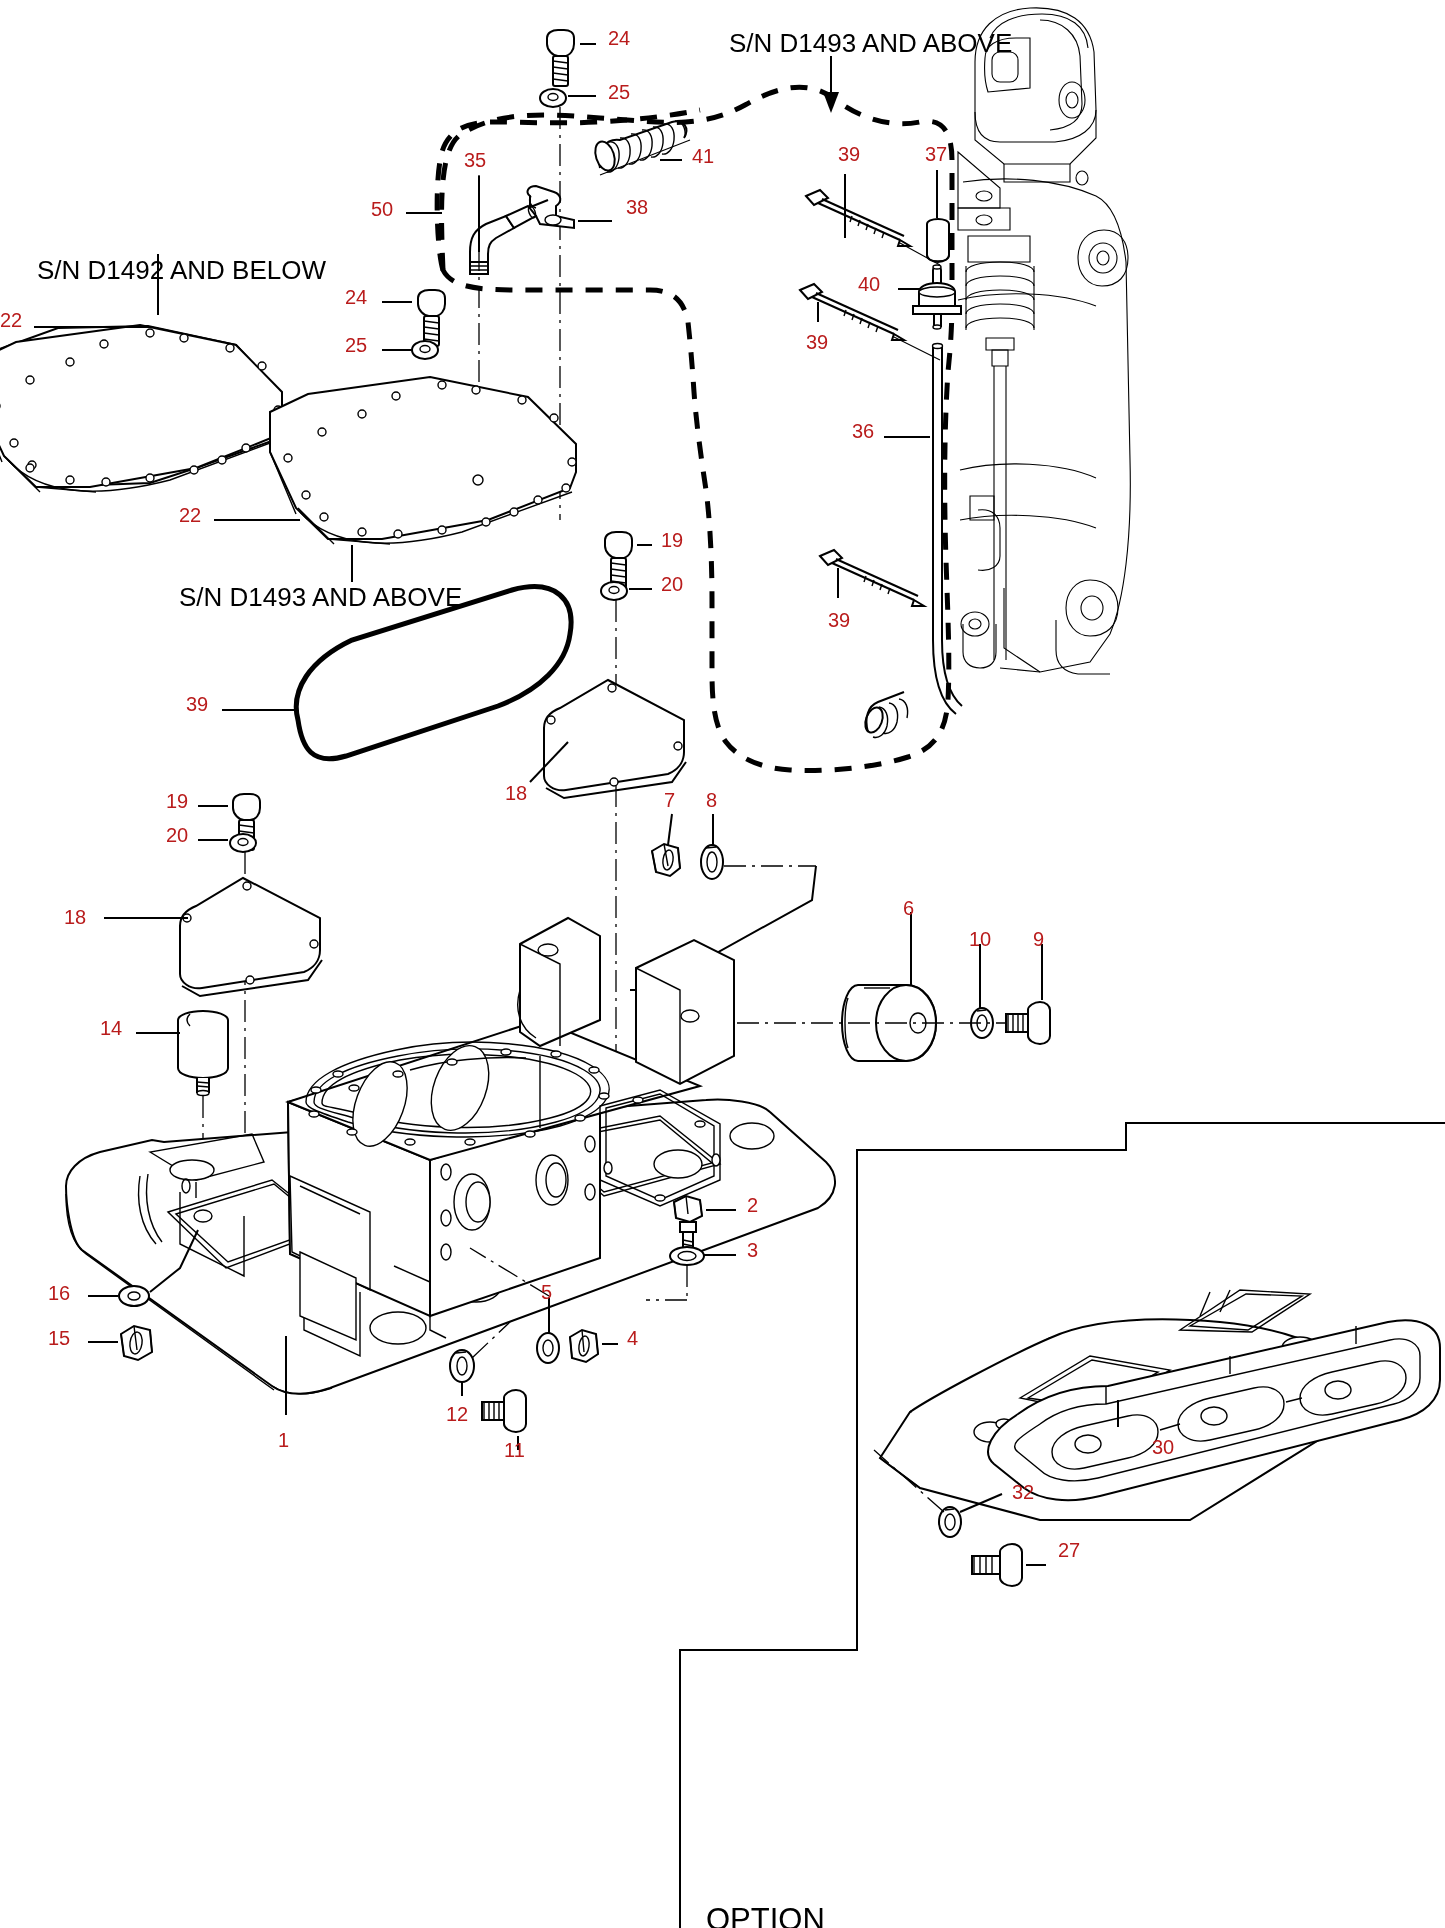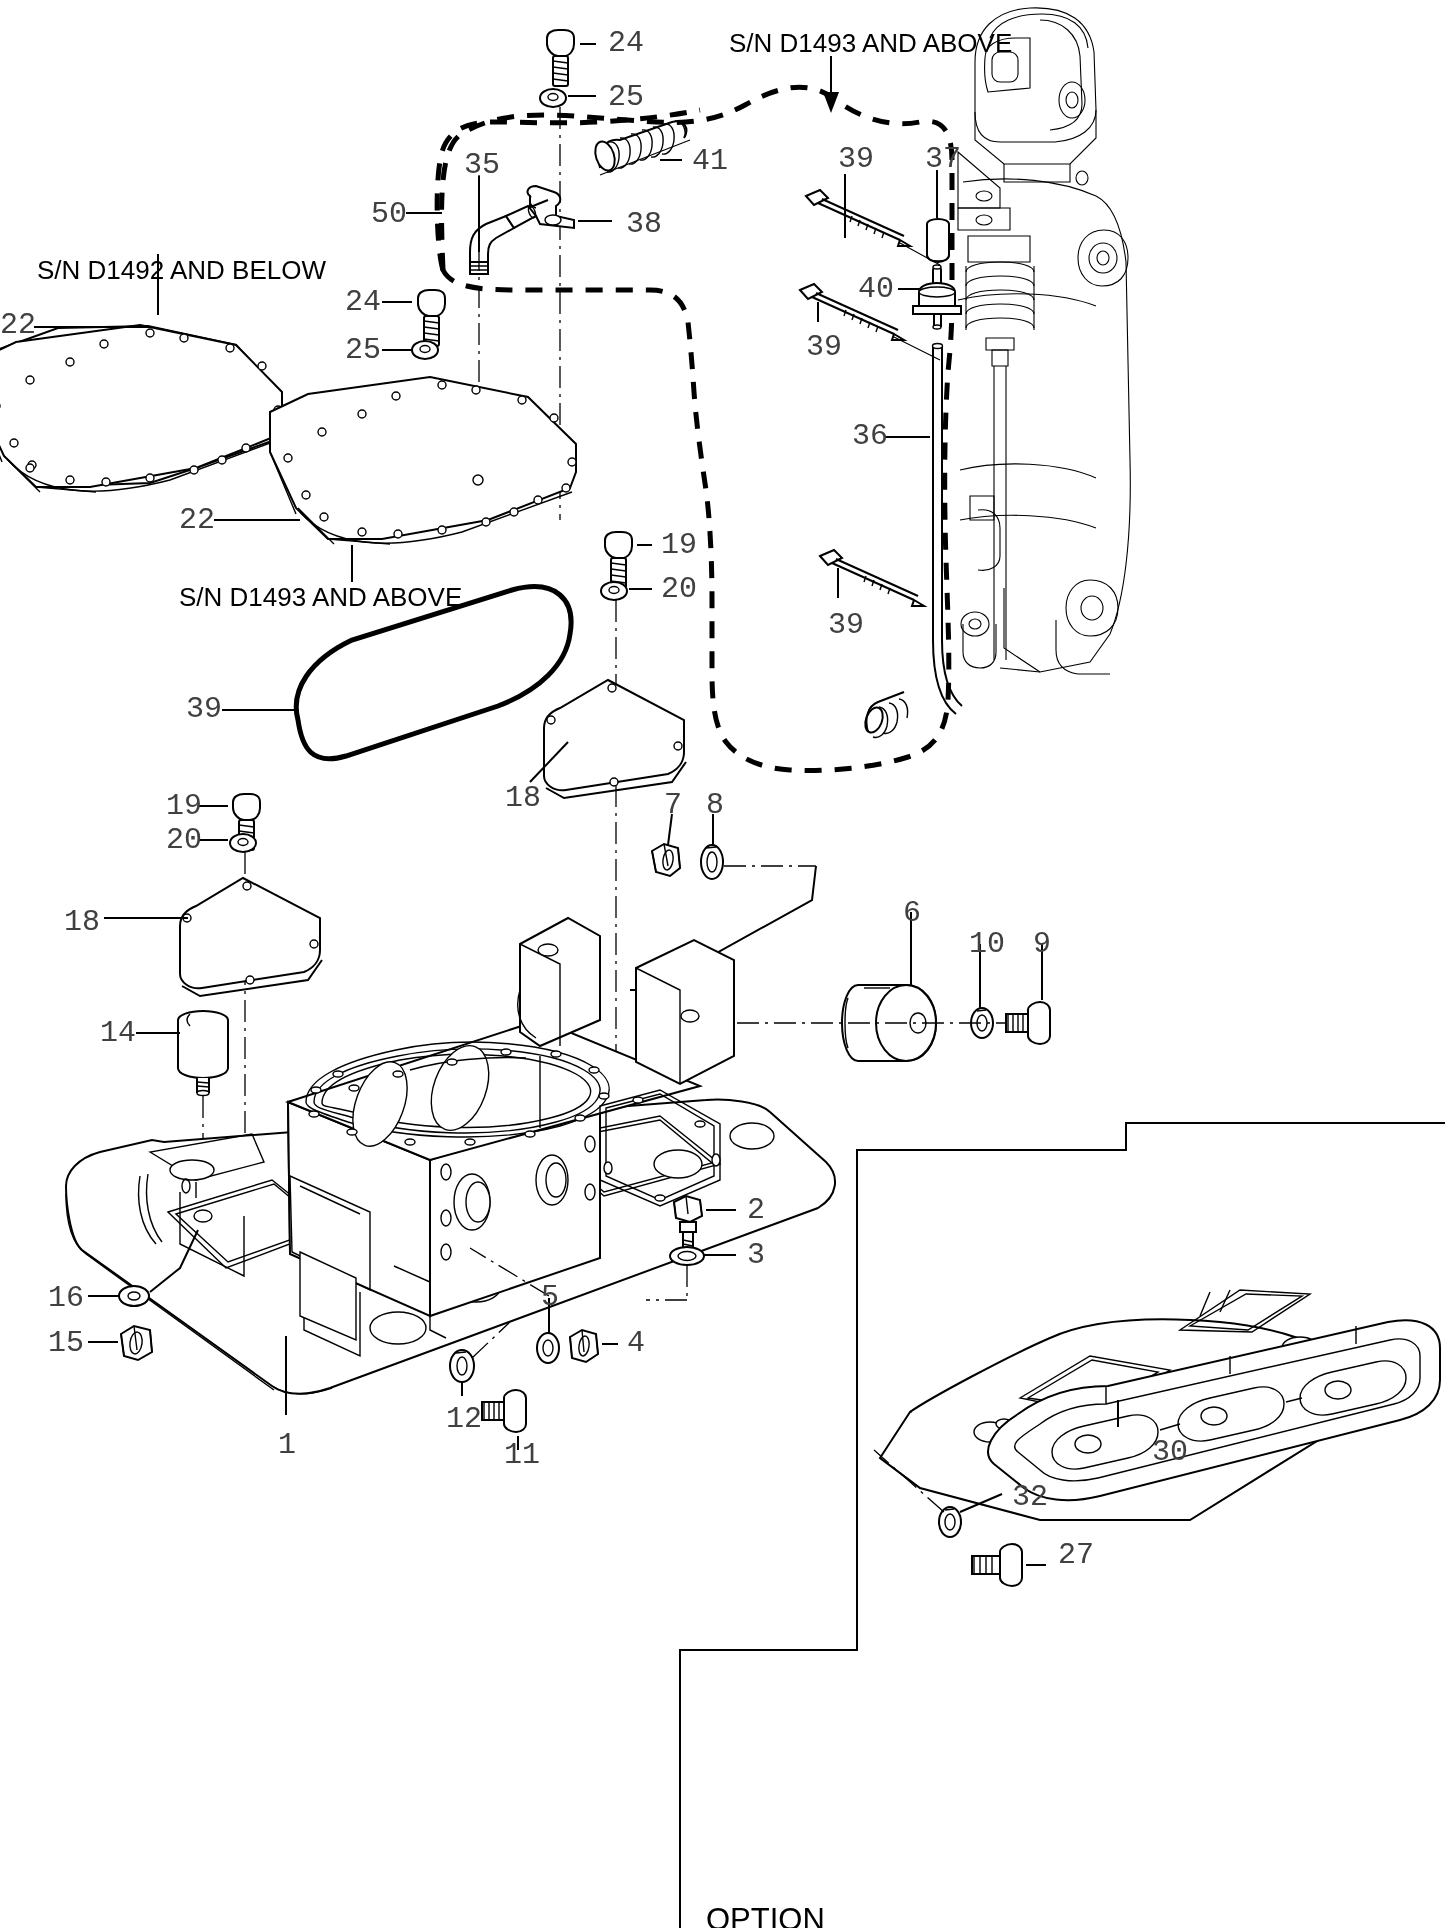--- a/index.html
+++ b/index.html
@@ -3,24 +3,24 @@
 <meta charset="utf-8">
 <title>Parts Diagram</title>
 <style>
   html,body{margin:0;padding:0;background:#ffffff;}
   body{width:1445px;height:1928px;overflow:hidden;font-family:"Liberation Sans",sans-serif;}
   #stage{position:relative;width:1445px;height:1928px;background:#fff;}
   svg#art{position:absolute;left:0;top:0;width:1445px;height:1928px;}
 
   .callout{
     position:absolute;
-    font-family:Liberation Mono, monospace;
-    font-size:30px;
+    font-family:Liberation Sans, sans-serif;
+    font-size:20px;
     font-weight:400;
-    color:#404040;
+    color:#b91c1c;
     letter-spacing:0px;
     white-space:nowrap;
     line-height:1;
   }
   .note{
     position:absolute;
     font-family:"Liberation Sans",sans-serif;
     font-size:26px;
     font-weight:400;
     color:#000;
@@ -615,21 +615,21 @@
 <div class="note" style="left:37px;top:231px;margin-top:26px;">S/N D1492 AND BELOW</div>
 <div class="note" style="left:179px;top:584px;">S/N D1493 AND ABOVE</div>
 <div class="note" style="left:729px;top:30px;">S/N D1493 AND ABOVE</div>
 <div class="optword" style="left:706px;top:1902px;">OPTION</div>
 
 <div class="callout" style="left:608px;top:28px;">24</div>
 <div class="callout" style="left:608px;top:82px;">25</div>
 <div class="callout" style="left:464px;top:150px;">35</div>
 <div class="callout" style="left:692px;top:146px;">41</div>
 <div class="callout" style="left:371px;top:199px;">50</div>
-<div class="callout" style="left:626px;top:209px;text-align:right;">38</div>
+<div class="callout" style="left:626px;top:197px;text-align:right;">38</div>
 <div class="callout" style="left:838px;top:144px;">39</div>
 <div class="callout" style="left:925px;top:144px;text-align:center;">37</div>
 <div class="callout" style="left:858px;top:274px;">40</div>
 <div class="callout" style="left:806px;top:332px;">39</div>
 <div class="callout" style="left:852px;top:421px;">36</div>
 <div class="callout" style="left:828px;top:610px;">39</div>
 <div class="callout" style="left:0px;top:310px;">22</div>
 <div class="callout" style="left:345px;top:287px;">24</div>
 <div class="callout" style="left:345px;top:335px;">25</div>
 <div class="callout" style="left:179px;top:505px;">22</div>

